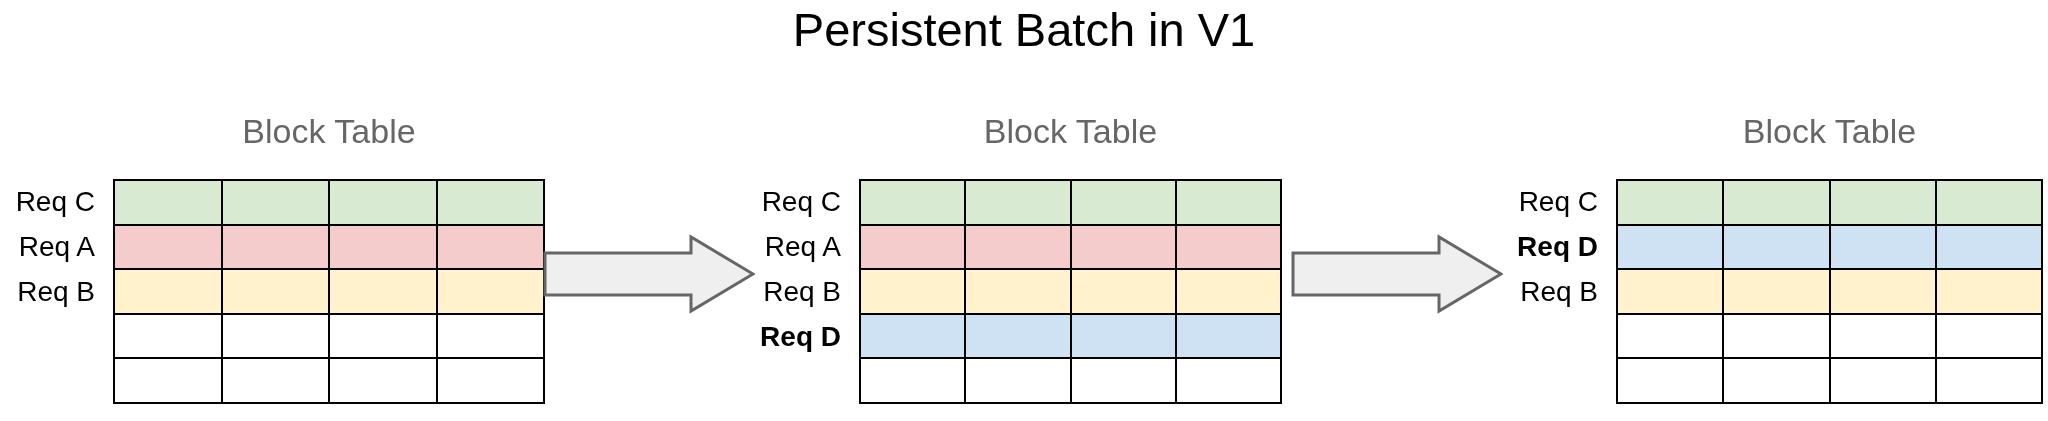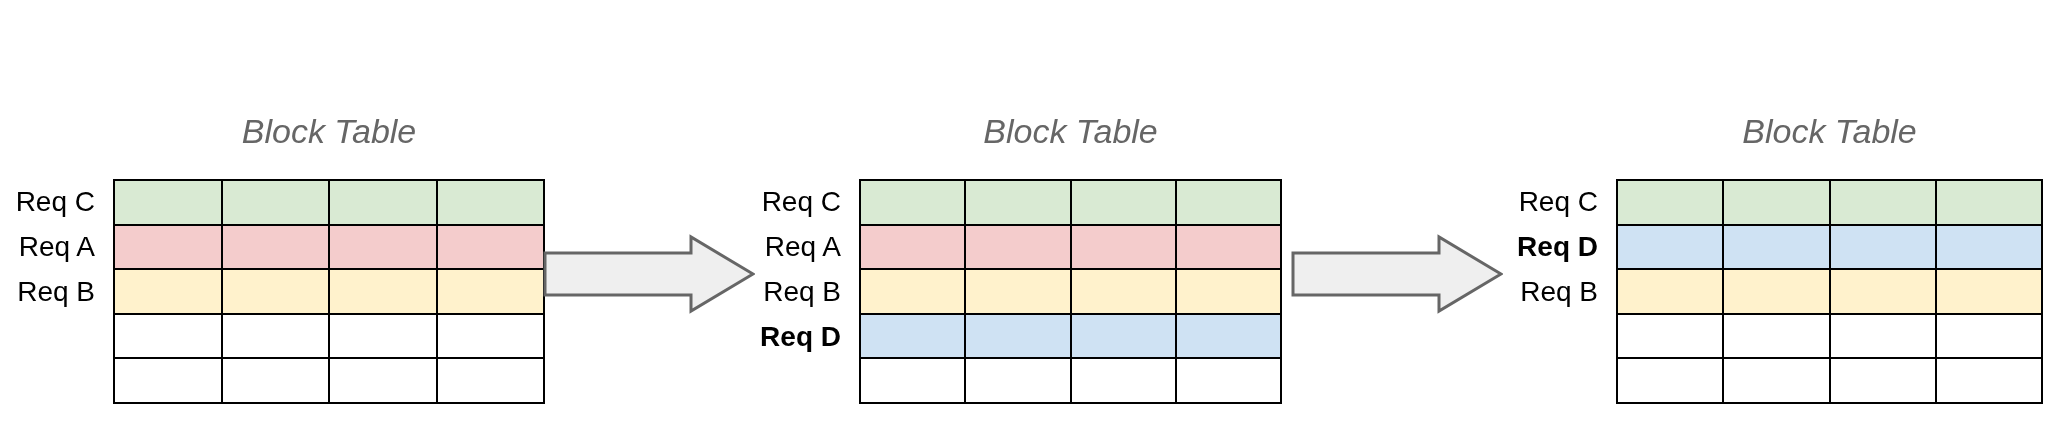--- a/index.html
+++ b/index.html
@@ -7,21 +7,20 @@
     position:relative;width:2048px;height:421px;background:#ffffff;
     font-family:"Liberation Sans","DejaVu Sans",sans-serif;overflow:hidden;
   }
   .main-title{
     position:absolute;top:2px;left:0;width:100%;text-align:center;
     font-size:47px;color:#000000;white-space:nowrap;
   }
   .table-title{
     position:absolute;top:112px;text-align:center;font-size:34px;
     white-space:nowrap;
-    font-style:italic;
   }
   .row-label{
     position:absolute;height:45px;line-height:45px;text-align:right;
     font-size:28px;color:#000000;white-space:nowrap;
   }
   .row-label.bold{font-weight:bold;}
   .grid{
     position:absolute;display:grid;box-sizing:border-box;
     border:1.5px solid #000000;background:#ffffff;
   }
@@ -29,20 +28,21 @@
   .arrow-wrap{position:absolute;width:212px;height:80px;}
   .arrow-label{
     position:absolute;height:42px;line-height:42px;text-align:center;
     font-size:30px;color:#000000;white-space:nowrap;
   }
 </style>
 </head>
 <body>
 
 <div class="canvas" id="diagram">
+  <div class="main-title">Persistent Batch in V1</div>
 <div class="table-title" style="left: 113px; width: 432px; color: rgb(102, 102, 102);">Block Table</div>
     <div class="row-label" style="left: -77px; width: 172px; top: 179px;">Req C</div>
     <div class="row-label" style="left: -77px; width: 172px; top: 224px;">Req A</div>
     <div class="row-label" style="left: -77px; width: 172px; top: 269px;">Req B</div>
     <div class="grid" style="left: 113px; top: 179px; width: 432px; height: 225px; grid-template-columns: repeat(4, 1fr); grid-auto-rows: 1fr; border-color: rgb(0, 0, 0);">
       <div class="cell" style="background: rgb(217, 234, 211); border-color: rgb(0, 0, 0);"></div>
       <div class="cell" style="background: rgb(217, 234, 211); border-color: rgb(0, 0, 0);"></div>
       <div class="cell" style="background: rgb(217, 234, 211); border-color: rgb(0, 0, 0);"></div>
       <div class="cell" style="background: rgb(217, 234, 211); border-color: rgb(0, 0, 0);"></div>
       <div class="cell" style="background: rgb(244, 204, 204); border-color: rgb(0, 0, 0);"></div>

